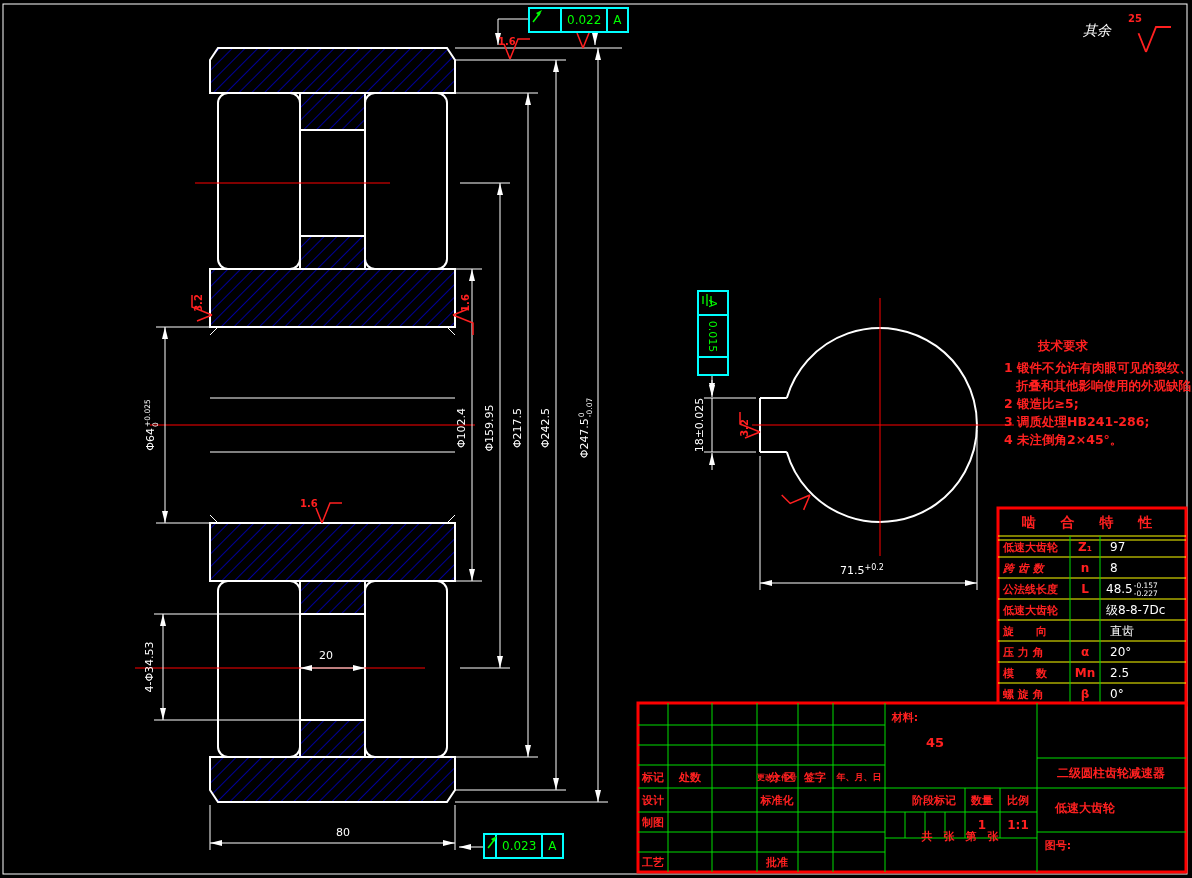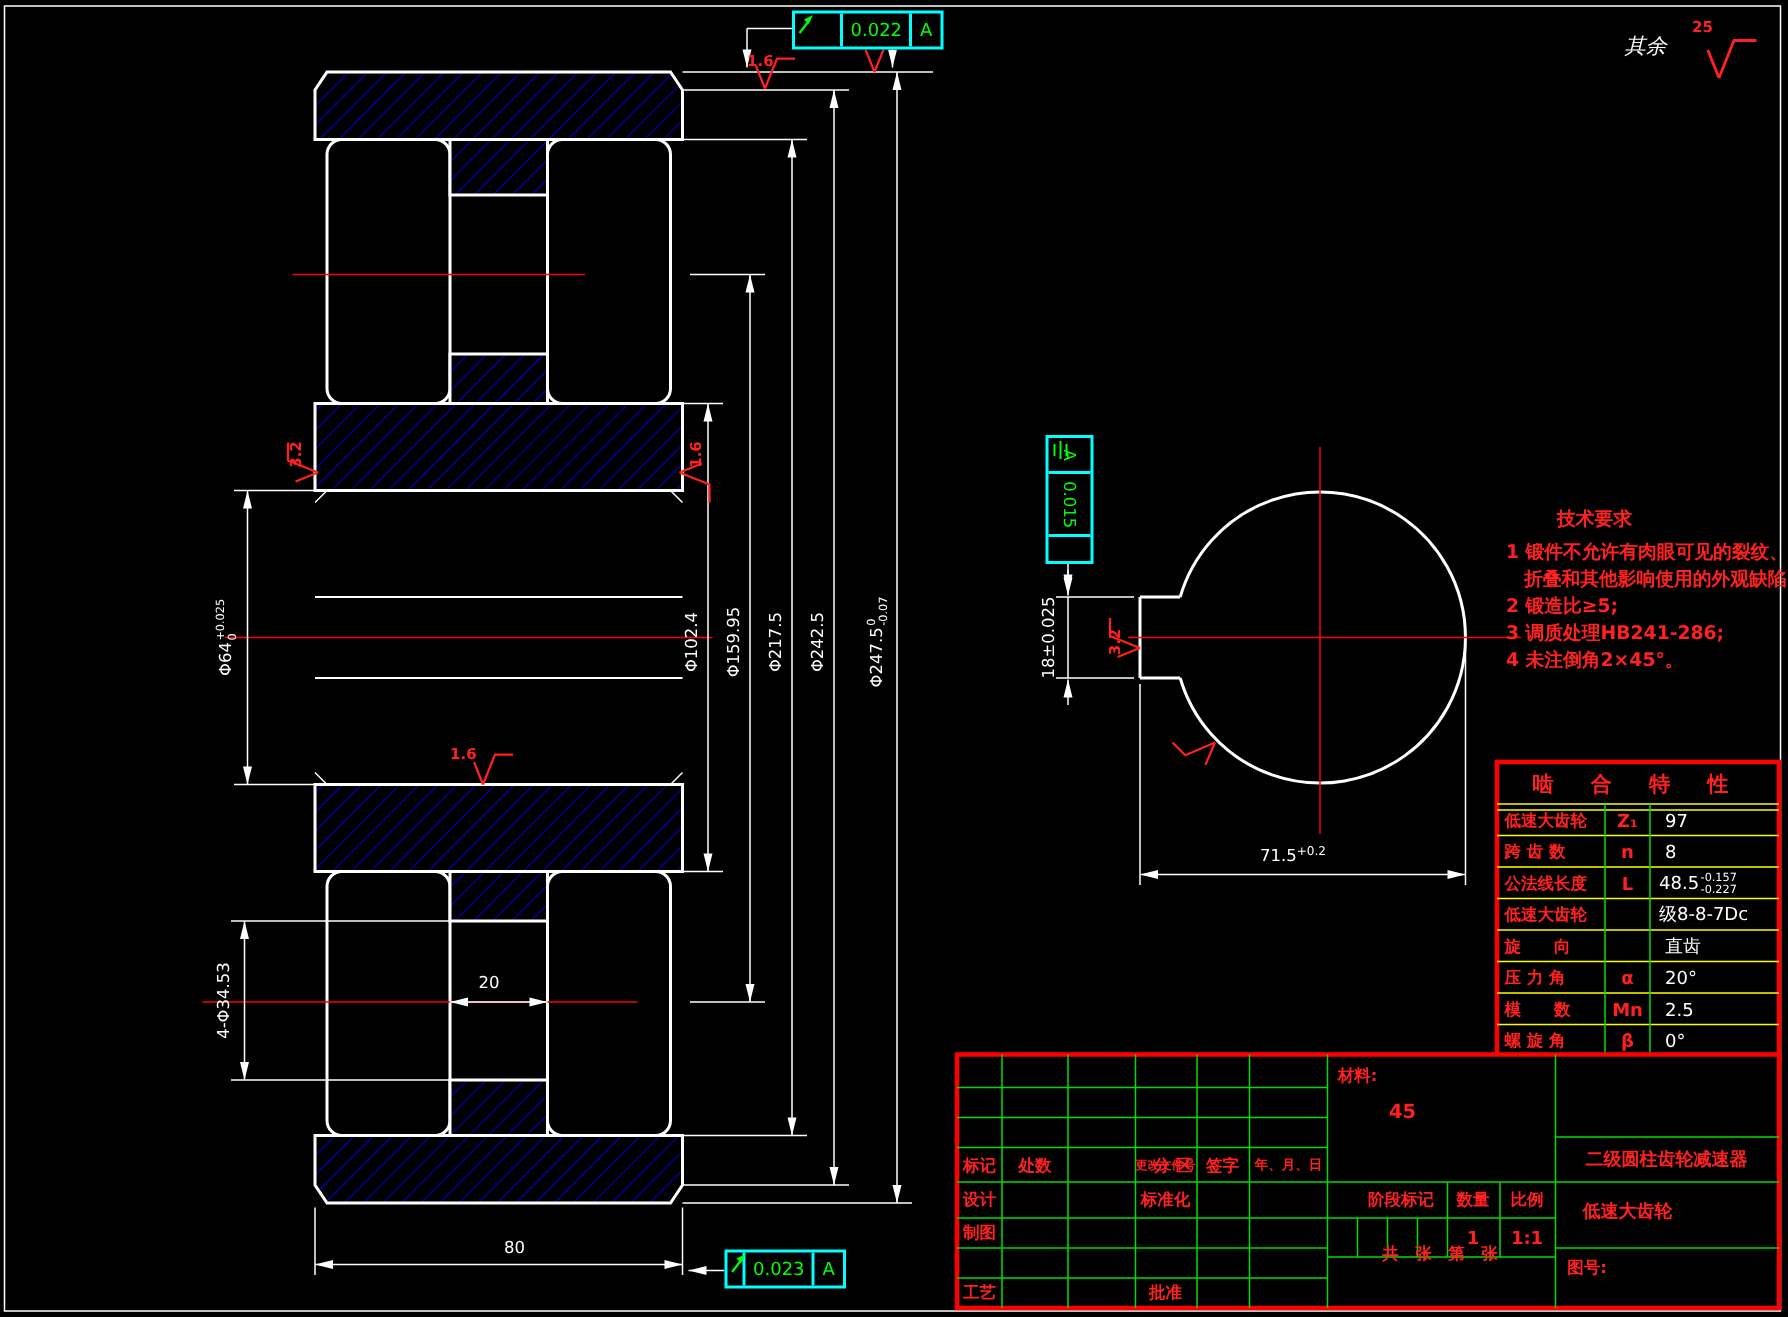--- a/index.html
+++ b/index.html
@@ -281,21 +281,21 @@
 <span class="tr" style="left:1004px;top:360px;">1 锻件不允许有肉眼可见的裂纹、</span>
 <span class="tr" style="left:1016px;top:378px;">折叠和其他影响使用的外观缺陷;</span>
 <span class="tr" style="left:1004px;top:396px;">2 锻造比≥5;</span>
 <span class="tr" style="left:1004px;top:414px;">3 调质处理HB241-286;</span>
 <span class="tr" style="left:1004px;top:432px;">4 未注倒角2×45°。</span>
 
 <span class="tbl-title" style="left:1092px;top:523px;">啮 合 特 性</span>
 <span class="tbl-label" style="left:1003px;top:547px;">低速大齿轮</span>
 <span class="tbl-sym" style="left:1085px;top:547px;">Z₁</span>
 <span class="tbl-val" style="left:1110px;top:547px;">97</span>
-<span class="tbl-label" style="left:1003px;top:568px;">跨 齿 数</span>
+<span class="tbl-label" style="left:1003px;top:568px;font-style:italic;">跨 齿 数</span>
 <span class="tbl-sym" style="left:1085px;top:568px;">n</span>
 <span class="tbl-val" style="left:1110px;top:568px;">8</span>
 <span class="tbl-label" style="left:1003px;top:589px;">公法线长度</span>
 <span class="tbl-sym" style="left:1085px;top:589px;">L</span>
 <span class="tbl-val" style="left:1106px;top:589px;"><span>48.5</span><span class="stk">
         <span>-0.157</span>
         <span>-0.227</span>
       </span></span>
 <span class="tbl-label" style="left:1003px;top:610px;">低速大齿轮</span>
 <span class="tbl-val" style="left:1106px;top:610px;">级8-8-7Dc</span>

